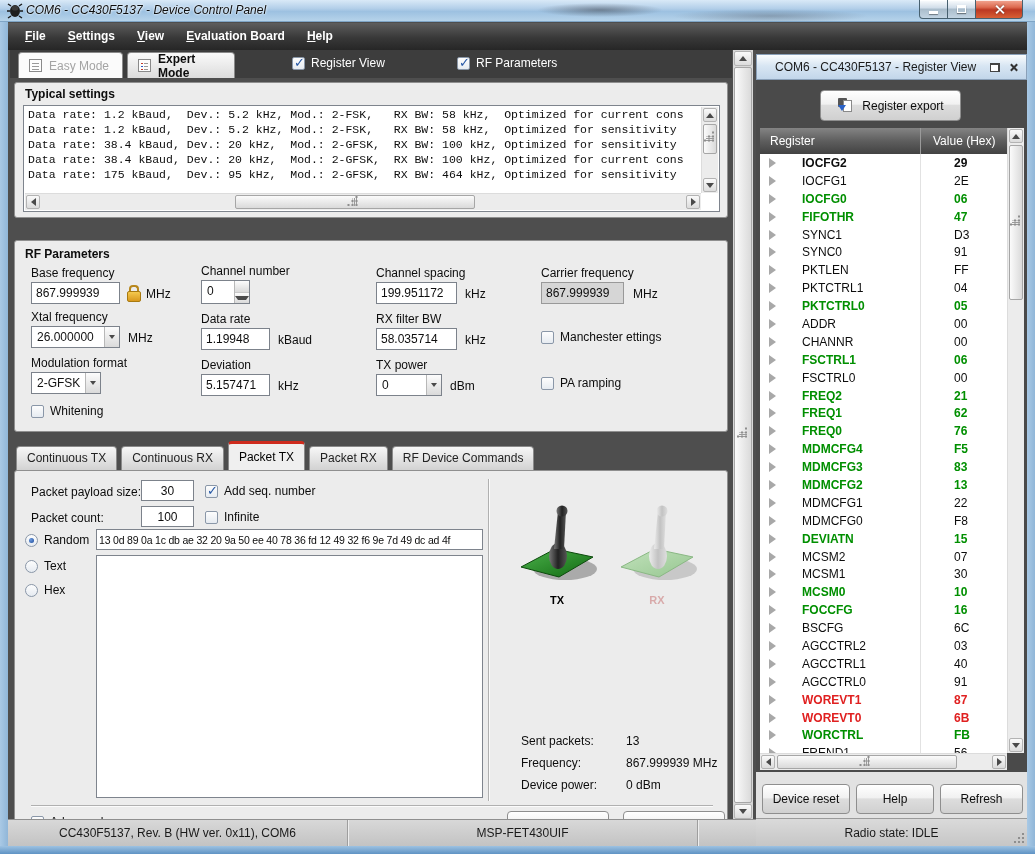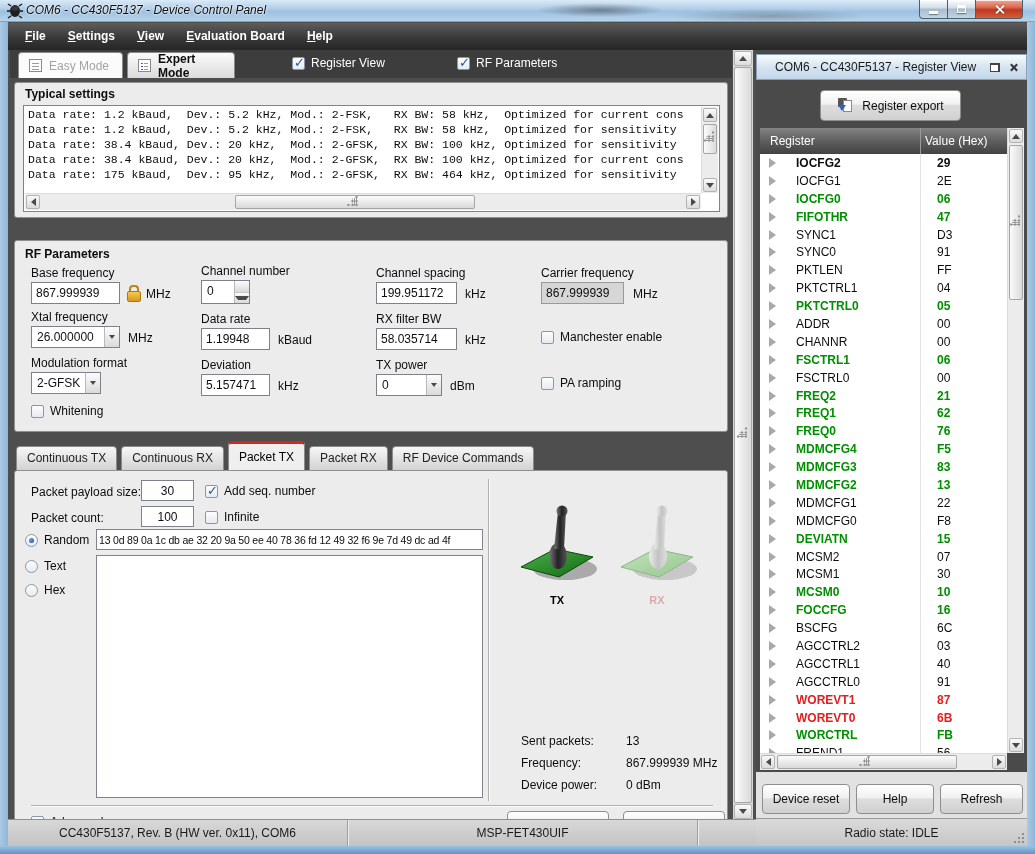--- a/index.html
+++ b/index.html
@@ -112,26 +112,26 @@
   .xsmall::before{transform:rotate(45deg);}
   .xsmall::after{transform:rotate(-45deg);}
   .export-btn{position:absolute;left:64px;top:40px;width:141px;height:31px;gap:8px;}
   .export-icon{position:relative;width:17px;height:17px;}
   .export-icon .back{position:absolute;left:1px;top:1px;width:9px;height:9px;background:#555;border-radius:1px;}
   .export-icon .page{position:absolute;left:6px;top:3px;width:9px;height:12px;background:#fff;border:1px solid #8a8a8a;}
   .export-icon .arrow{position:absolute;left:1px;top:8px;width:0;height:0;border-left:4px solid transparent;border-right:4px solid transparent;border-top:6px solid #2a62c8;}
   .rtable{position:absolute;left:4px;top:78px;width:247px;height:625px;background:#fff;}
   .rtable-head{position:absolute;left:0;top:0;width:247px;height:26px;background:linear-gradient(#848484,#5e5e5e 50%,#424242);color:#fff;display:flex;align-items:center;}
   .rtable-head .c1{padding-left:10px;width:160px;}
-  .rtable-head .c2{padding-left:4px;border-left:1px solid #9a9a9a;height:100%;display:flex;align-items:center;flex:1;}
+  .rtable-head .c2{padding-left:12px;border-left:1px solid #9a9a9a;height:100%;display:flex;align-items:center;flex:1;}
   .reg-body{position:absolute;left:0;top:26px;width:247px;height:599px;overflow:hidden;background:#fff;}
   .reg-row{position:relative;height:17.9px;display:flex;align-items:center;}
   .reg-exp{width:0;height:0;border-top:5px solid transparent;border-bottom:5px solid transparent;border-left:7px solid #a8a8a8;margin-left:9px;}
-  .reg-name{margin-left:20px;width:128px;color:#0d0d0d;}
-  .reg-val{margin-left:13px;color:#0d0d0d;}
+  .reg-name{margin-left:26px;width:128px;color:#0d0d0d;}
+  .reg-val{margin-left:24px;color:#0d0d0d;}
   .reg-row.green .reg-name,.reg-row.green .reg-val{color:#008f00;font-weight:bold;}
   .reg-row.red .reg-name,.reg-row.red .reg-val{color:#e02020;font-weight:bold;}
   .reg-row.bold .reg-name,.reg-row.bold .reg-val{font-weight:bold;}
   .reg-coldiv{position:absolute;left:160px;top:26px;width:1px;height:599px;background:#e2e2e2;}
   .r-light{position:absolute;left:0;top:722px;width:271px;height:74px;background:#e2e2e2;}
   .rstatus{position:absolute;left:0;top:768px;width:271px;height:28px;background:linear-gradient(#dadada,#c6c6c6);border-top:1px solid #9a9a9a;display:flex;align-items:center;justify-content:center;color:#1a1a1a;}
   .grip{position:absolute;right:3px;bottom:3px;width:11px;height:11px;}
   .grip::after{content:"";position:absolute;right:0;bottom:0;width:2px;height:2px;background:#8e8e8e;
     box-shadow:-4px 0 #8e8e8e,-8px 0 #8e8e8e,0 -4px #8e8e8e,-4px -4px #8e8e8e,0 -8px #8e8e8e;}
   
@@ -272,21 +272,21 @@
     <div class="fld-label" style="left:186px;top:71px;">Data rate</div>
     <input class="tbox" style="left: 186px; top: 87px; width: 69px;" value="1.19948">
     <span class="unit" style="left:263px;top:92px;">kBaud</span>
 
     <div class="fld-label" style="left:361px;top:71px;">RX filter BW</div>
     <input class="tbox" style="left: 361px; top: 87px; width: 81px;" value="58.035714">
     <span class="unit" style="left:450px;top:92px;">kHz</span>
 
     <div class="check-row" style="left:526px;top:89px;">
       <span class="cb"></span>
-      <span>Manchester enable</span>
+      <span>Manchester ettings</span>
     </div>
 
     <div class="fld-label" style="left:16px;top:115px;">Modulation format</div>
     <div class="combo" style="left:16px;top:131px;width:70px;">
       <span class="cval">2-GFSK</span>
       <span class="cbtn">
           <span class="tri-down"></span>
         </span>
     </div>
 

